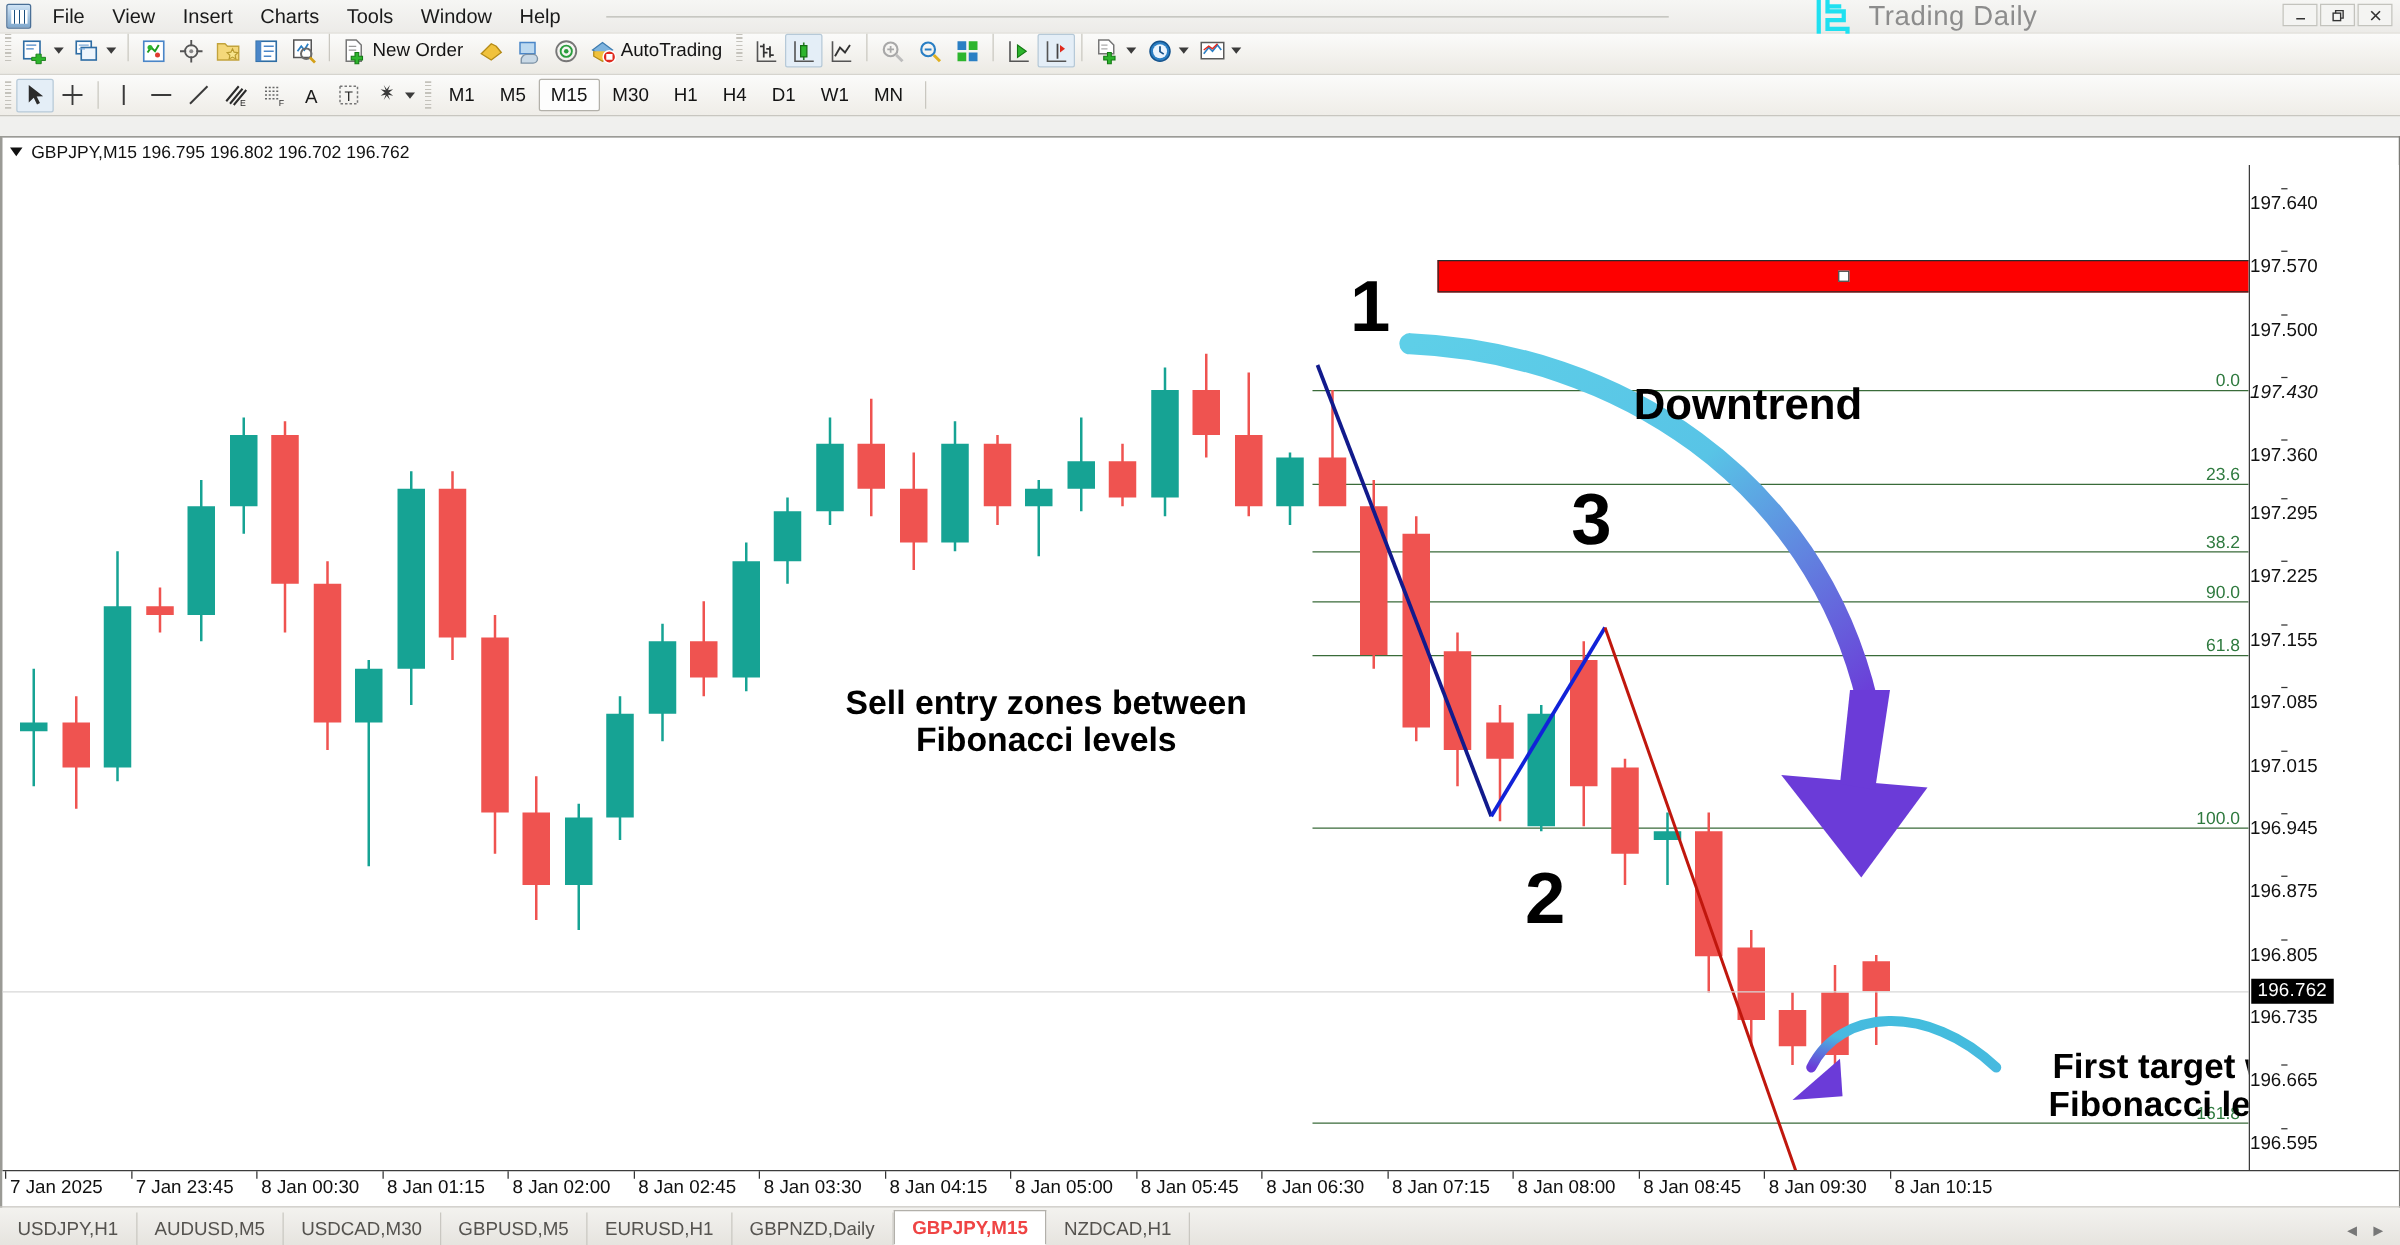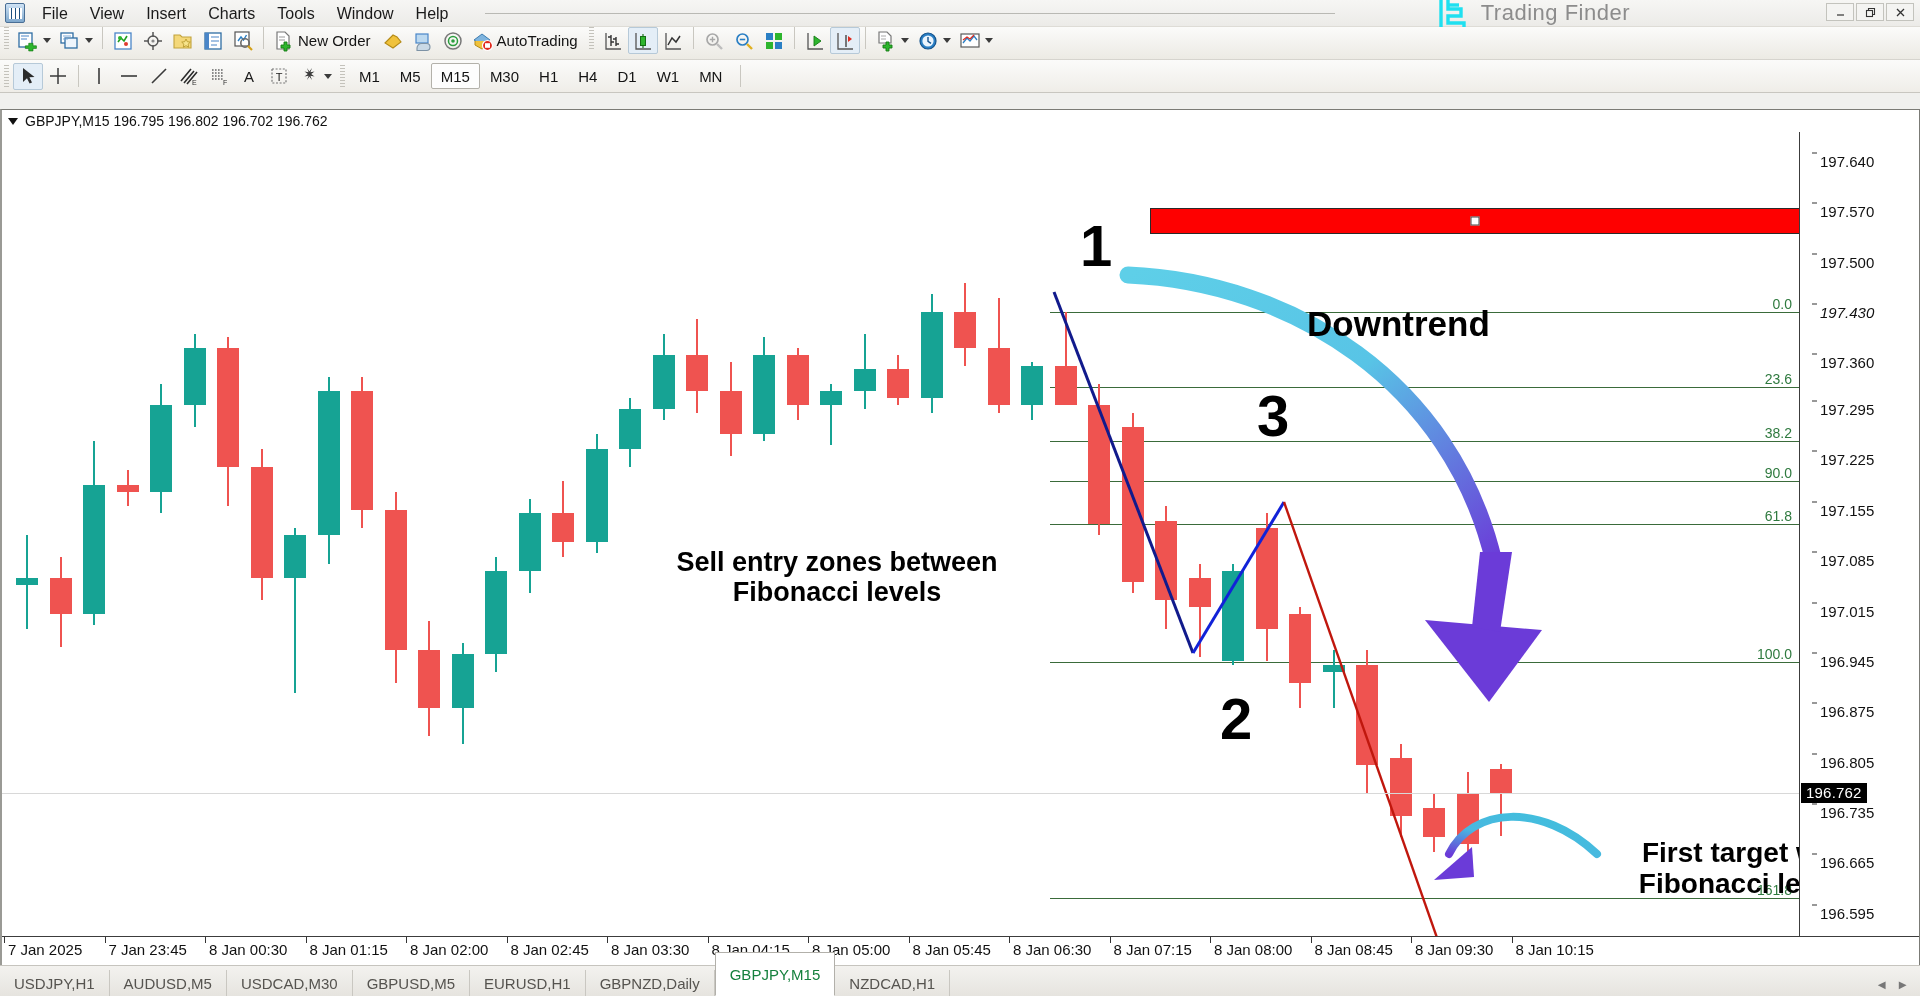--- a/index.html
+++ b/index.html
@@ -103,22 +103,22 @@
   }
   .tri-down { width: 0; height: 0; border-left: 5px solid transparent;
               border-right: 5px solid transparent; border-top: 7px solid #111; }
   .plot {
     position: absolute; left: 0; top: 22px; right: 120px; bottom: 44px; overflow: hidden;
   }
   .price-axis {
     position: absolute; right: 0; top: 22px; width: 120px; bottom: 44px;
     border-left: 1px solid #3c3c3c; background: #ffffff;
   }
-  .px-tick { position: absolute; left: 12px; display: flex; align-items: flex-start; gap: 3px;
-             transform: translateY(-50%); }
+  .px-tick { position: absolute; left: 0; display: flex; align-items: center; gap: 3px;
+             transform: translateY(-50%); flex-direction: column; }
   .px-tick .dash { width: 5px; height: 1px; background: #333; flex: 0 0 auto; }
   .px-tick .val { font-size: 15px; color: #111; }
   .px-cur {
     position: absolute; left: 1px; transform: translateY(-50%);
     background: #000; color: #fff; font-size: 15px; padding: 1px 5px 2px 5px;
     letter-spacing: 0.2px;
   }
   .time-axis {
     position: absolute; left: 0; bottom: 0; right: 0; height: 44px;
     border-top: 1px solid #3c3c3c; background: #fff;
@@ -157,22 +157,22 @@
     position: absolute; left: 0; top: 965px; width: 1920px; height: 31px;
     background: linear-gradient(#f3f2ef, #e6e4df);
     border-top: 1px solid #c6c4be; display: flex; align-items: flex-end;
   }
   .ctab {
     height: 26px; padding: 0 14px; display: flex; align-items: center;
     font-size: 15px; color: #55534f; border-right: 1px solid #c9c7c1; cursor: pointer;
     white-space: nowrap;
   }
   .ctab.active {
-    background: #ffffff; color: #15803d; font-weight: normal;
-    border: 1px solid #b2b0aa; border-bottom: 1px solid #fff; height: 44px;
+    background: #ffffff; color: #ef4444; font-weight: bold;
+    border: 1px solid #b2b0aa; border-bottom: 1px solid #fff; height: 28px;
   }
   .tabbar-scroll { margin-left: auto; display: flex; gap: 2px; padding: 0 8px 4px 0;
                    font-size: 13px; color: #777; }
   .sb { cursor: pointer; padding: 0 3px; }
 </style>
 </head>
 <body>
 
 <div id="app">
 
@@ -186,21 +186,21 @@
         <div class="menu-item">Tools</div>
         <div class="menu-item">Window</div>
         <div class="menu-item">Help</div>
       </div>
     <div class="menubar-sep"></div>
     <div class="brand">
       <svg width="34" height="36" viewBox="0 0 34 36">
         <path d="M4 2 h7 v12 h13 v7 h-13 v7 h16 v7 h-23 z" fill="none" stroke="#1fe0f0" stroke-width="3.4"></path>
         <path d="M11 10 h11" fill="none" stroke="#1fe0f0" stroke-width="3.4"></path>
       </svg>
-      <span class="brand-text">Trading Finder</span>
+      <span class="brand-text">Trading Daily</span>
     </div>
     <div class="winbtns">
       <div class="winbtn">
         <svg width="11" height="11" viewBox="0 0 11 11">
           <path d="M2 8 h7" stroke="#333" stroke-width="1.2" fill="none"></path>
           </svg>
       </div>
       <div class="winbtn">
         <svg width="11" height="11" viewBox="0 0 11 11">
           <rect x="1.5" y="3.5" width="6" height="6" fill="none" stroke="#333" stroke-width="1.1"></rect>

